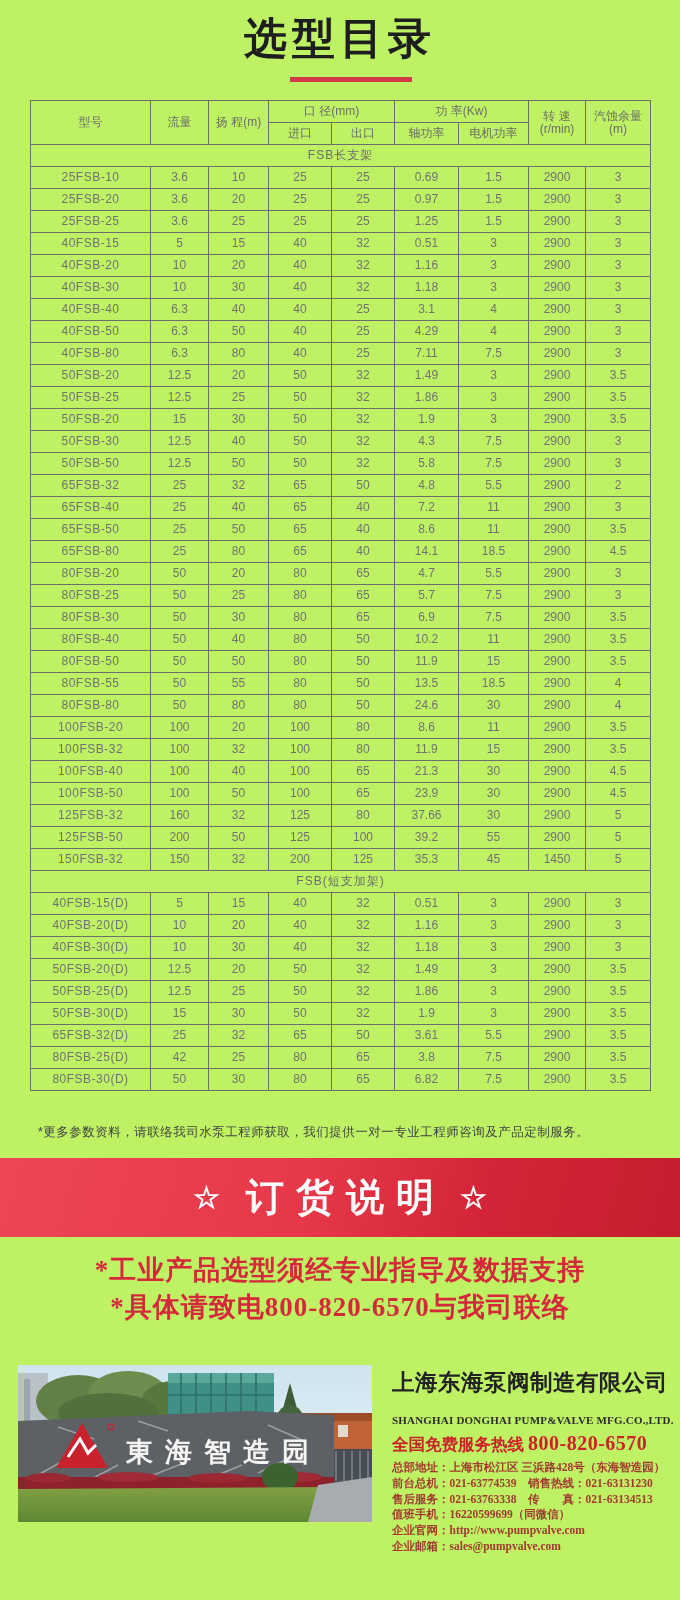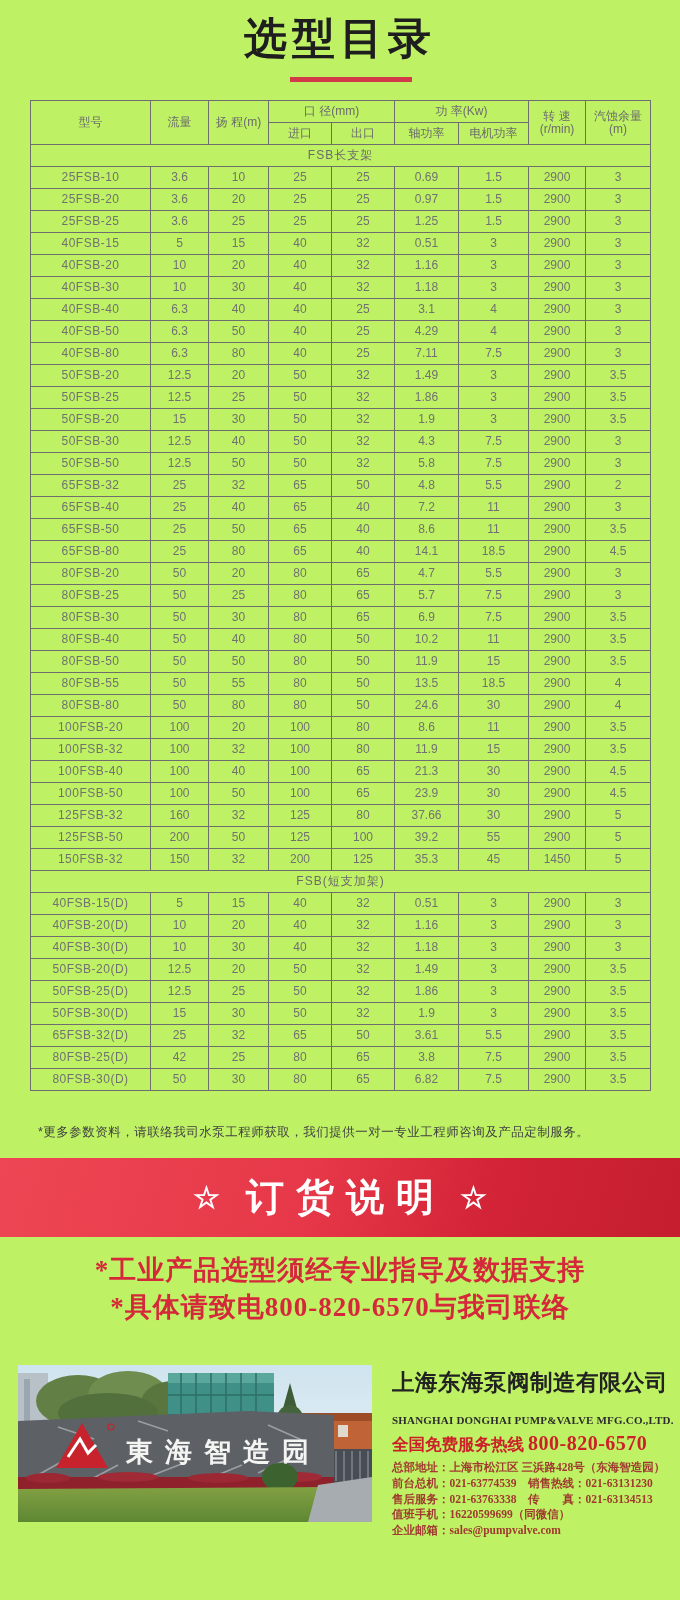--- a/index.html
+++ b/index.html
@@ -668,17 +668,18 @@
     <p class="company-name-en">SHANGHAI DONGHAI PUMP&amp;VALVE MFG.CO.,LTD.</p>
     <p class="hotline">
       <span class="hl-label">全国免费服务热线</span>
       <span class="hl-number">800-820-6570</span>
     </p>
     <div class="contacts" id="contacts">
         <div class="contact-line">总部地址：上海市松江区 三浜路428号（东海智造园）</div>
         <div class="contact-line">前台总机：021-63774539　销售热线：021-63131230</div>
         <div class="contact-line">售后服务：021-63763338　传　　真：021-63134513</div>
         <div class="contact-line">值班手机：16220599699（同微信）</div>
+        <div class="contact-line">企业官网：http://www.pumpvalve.com</div>
         <div class="contact-line">企业邮箱：sales@pumpvalve.com</div>
       </div>
   </div>
 
 </div>
 
 </body></html>

